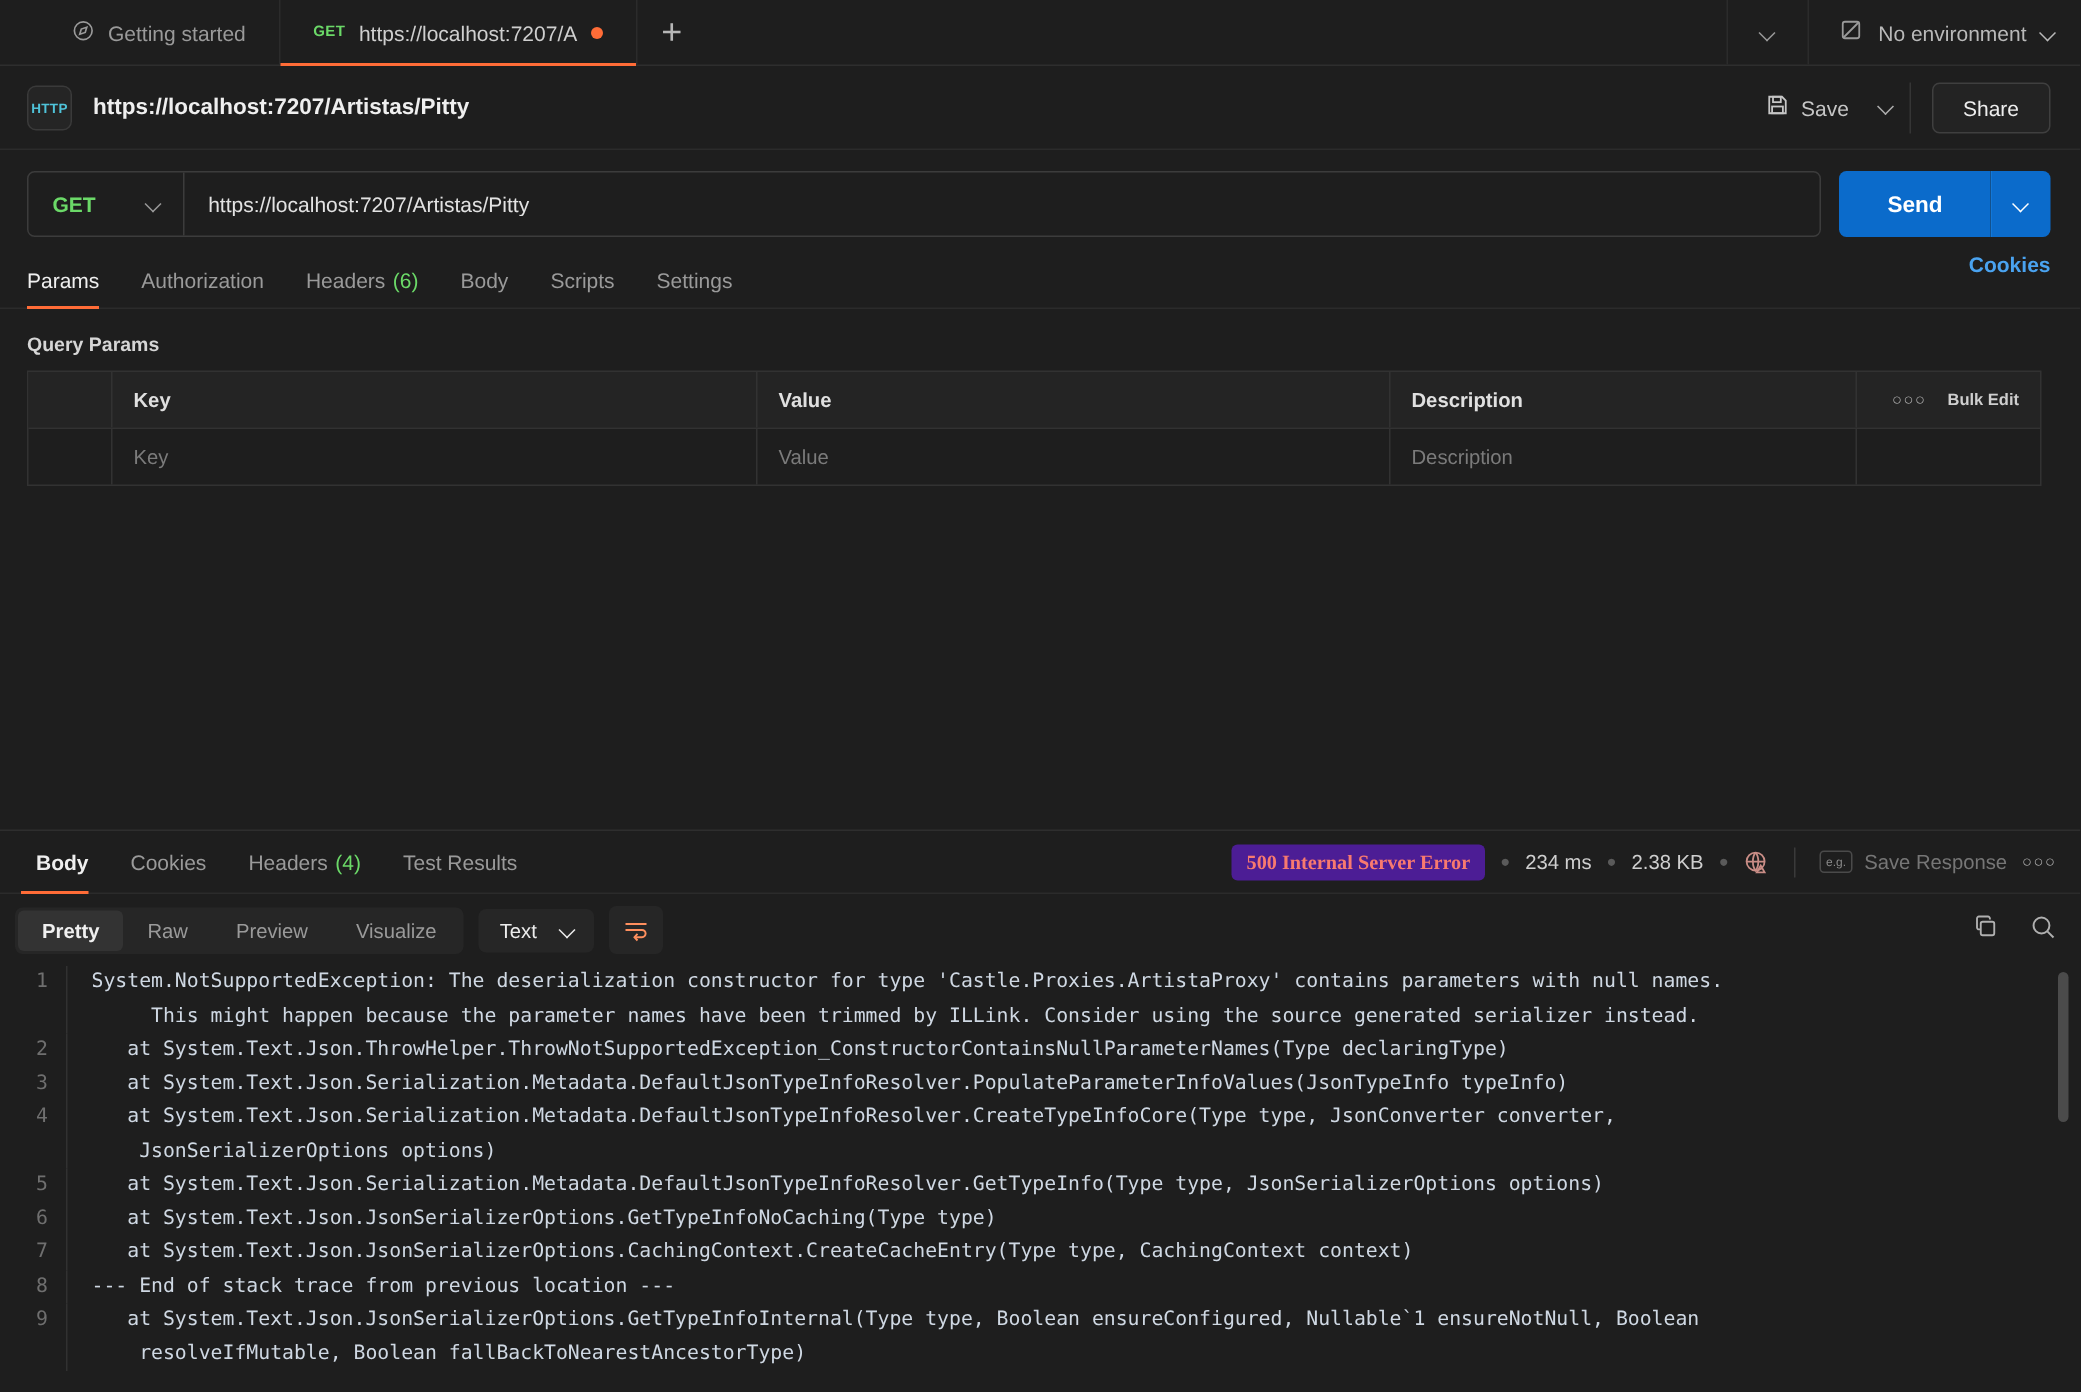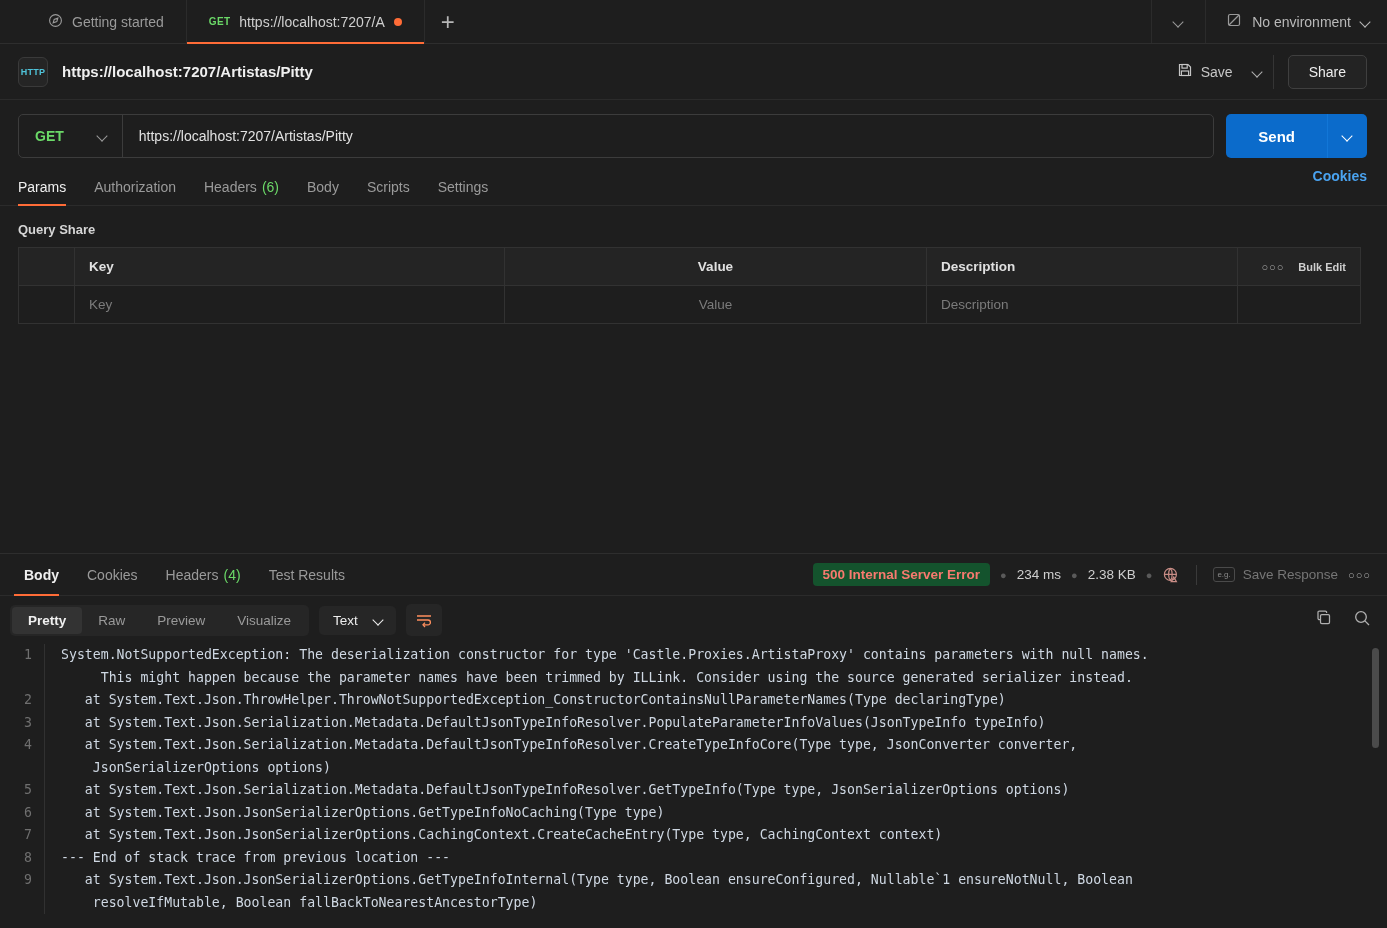--- a/index.html
+++ b/index.html
@@ -174,21 +174,21 @@
   .pcell {
     border-right: 1px solid #323232;
     padding: 11px 14px; font-size: 13.5px; color: #cfcfcf;
     overflow: hidden; white-space: nowrap;
   }
   .trow.head .pcell { font-weight: bold; color: #e0e0e0; }
   .trow.body { border-top: 1px solid #323232; }
   .trow.body .pcell { color: #7b7b7b; }
   .c-check { width: 56px; }
   .c-key { width: 430px; }
-  .c-val { width: 422px; text-align: center; }
+  .c-val { width: 422px; }
   .c-desc { flex: 1; }
   .c-tools {
     width: 122px; border-right: none; display: flex; align-items: center;
     justify-content: flex-end; gap: 14px; color: #c6c6c6;
   }
   .bulk { font-size: 11px; color: #cfcfcf; cursor: pointer; }
   .dots3 { letter-spacing: 1px; font-size: 11px; color: #a8a8a8; cursor:pointer; }
 
   
   .respane {
@@ -204,22 +204,22 @@
     display: flex; align-items: center; position: relative; cursor: pointer;
   }
   .resp-tab.active { color: #efefef; font-weight: bold; }
   .resp-tab.active::after {
     content:""; position:absolute; left:4px; right:14px; bottom:-1px;
     height:2px; background:#ff6c37;
   }
   .resp-tab .count { color: #6bd968; margin-left: 5px; font-weight: normal; }
   .resp-meta { margin-left: auto; display: flex; align-items: center; gap: 10px; }
   .status-badge {
-    background: #14532d; color: #f87a6f; font-size: 13.5px;
-    padding: 4px 10px; border-radius: 4px; font-weight: bold;
+    background: #4c1d95; color: #f87a6f; font-size: 13.5px;
+    padding: 4px 10px; border-radius: 4px; font-weight: bold; font-family: Liberation Serif, serif;
   }
   .meta-sep { color: #5a5a5a; font-size: 11px; }
   .meta-val { color: #cfcfcf; font-size: 13.5px; }
   .globe-icon { color: #c98d86; display: flex; align-items: center; }
   .vdiv { width:1px; height:20px; background:#3a3a3a; margin: 0 6px; }
   .save-resp {
     display: flex; align-items: center; gap: 8px;
     color: #767676; font-size: 13.5px; cursor: pointer;
   }
   .eg-box {
@@ -367,21 +367,21 @@
   </div>
   <div class="rtab">
     <span>Scripts</span>
   </div>
   <div class="rtab">
     <span>Settings</span>
   </div>
   <div class="cookies-link">Cookies</div>
 </div>
 
-<div class="qp-title">Query Share</div>
+<div class="qp-title">Query Params</div>
 
 <div class="ptable">
   <div class="trow head">
     <div class="pcell c-check"></div>
     <div class="pcell c-key">Key</div>
     <div class="pcell c-val">Value</div>
     <div class="pcell c-desc">Description</div>
     <div class="pcell c-tools">
       <span class="dots3">○○○</span>
       <span class="bulk">Bulk Edit</span>

